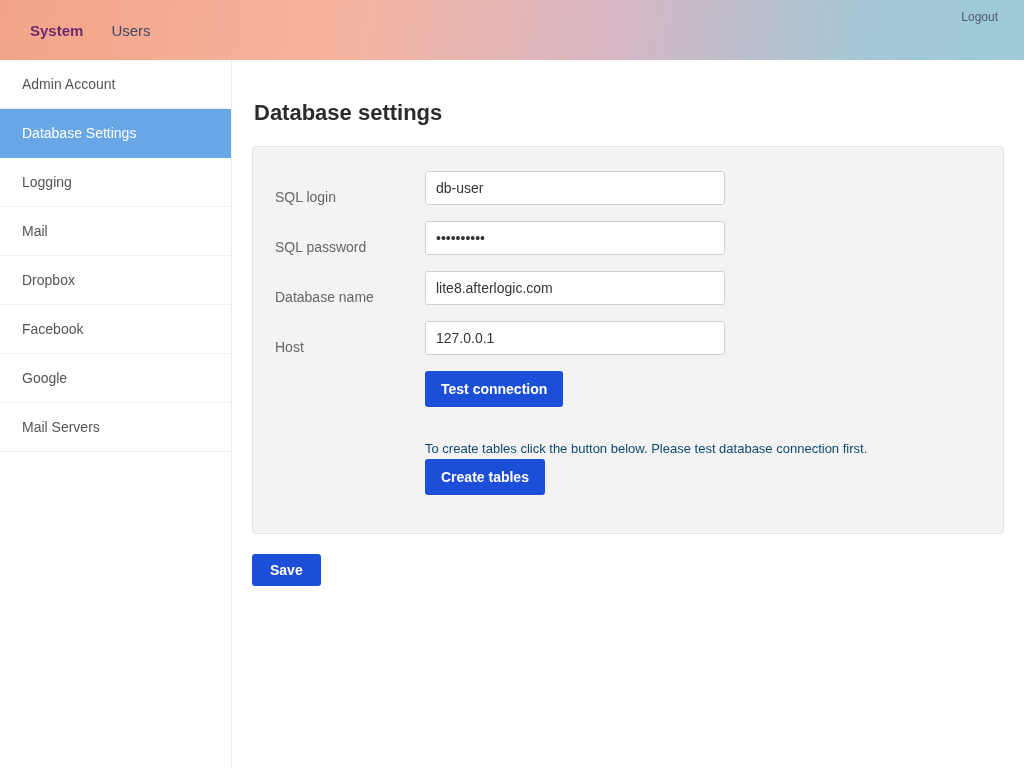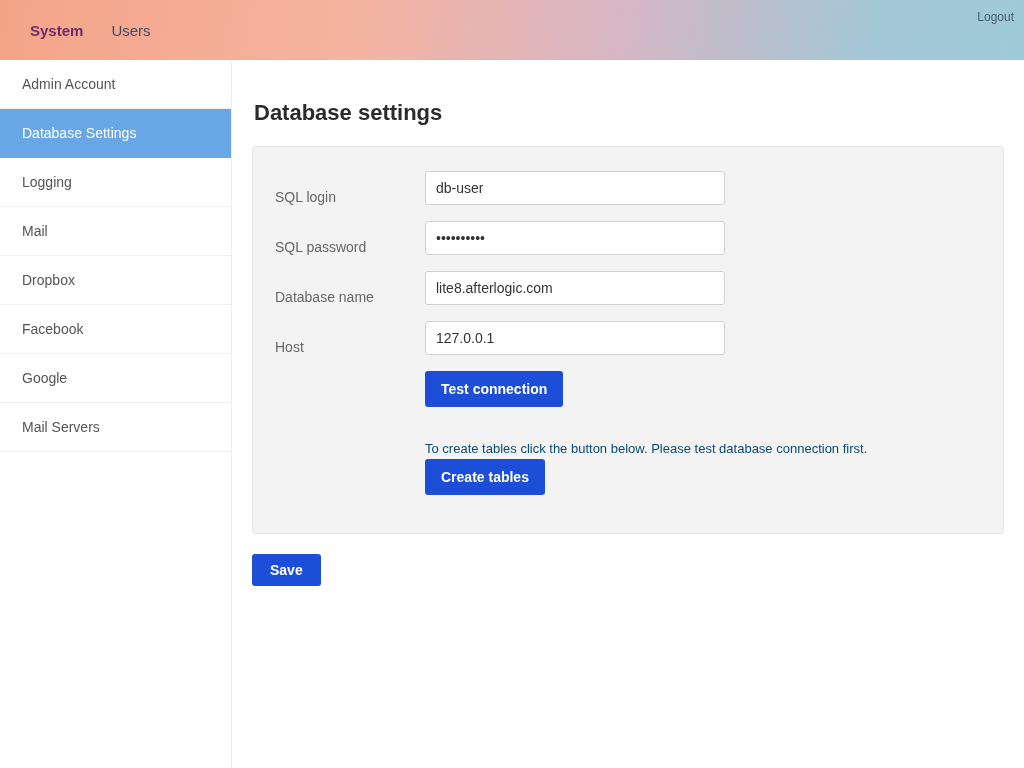--- a/index.html
+++ b/index.html
@@ -17,21 +17,21 @@
   .topbar .nav a {
     font-size: 15px;
     padding: 8px 14px;
     color: #3b4a6b;
     text-decoration: none;
     cursor: pointer;
   }
   .topbar .nav a.active { color: #6a2c6f; font-weight: 700; }
   .topbar .logout {
     position: absolute;
-    right: 10px;
+    right: 26px;
     top: 10px;
     font-size: 12px;
     color: #4a5a72;
     cursor: pointer;
   }
   .body-wrap { display: flex; height: calc(768px - 60px); }
   .sidebar {
     width: 232px;
     background: #fff;
     border-right: 1px solid #eee;

